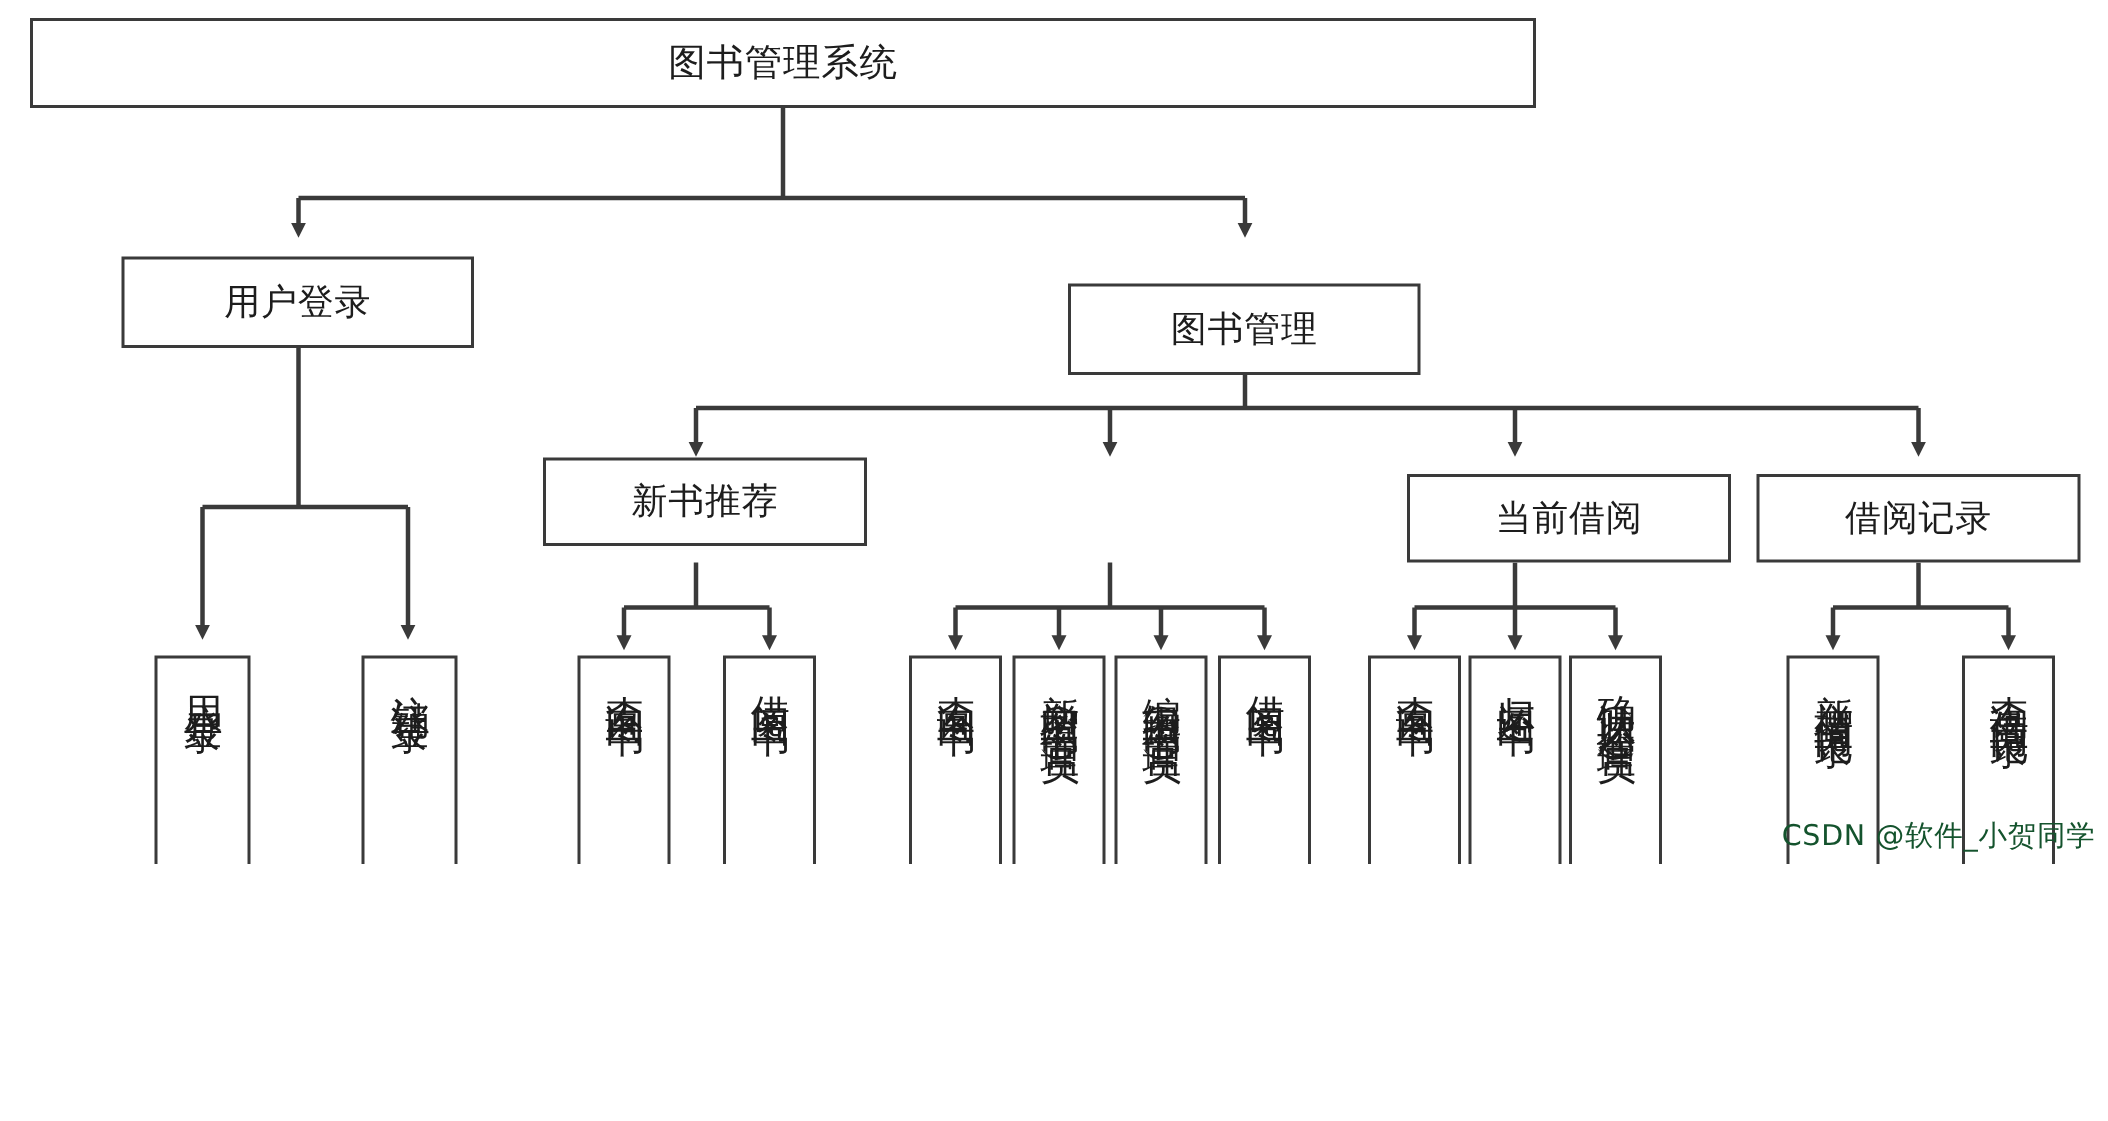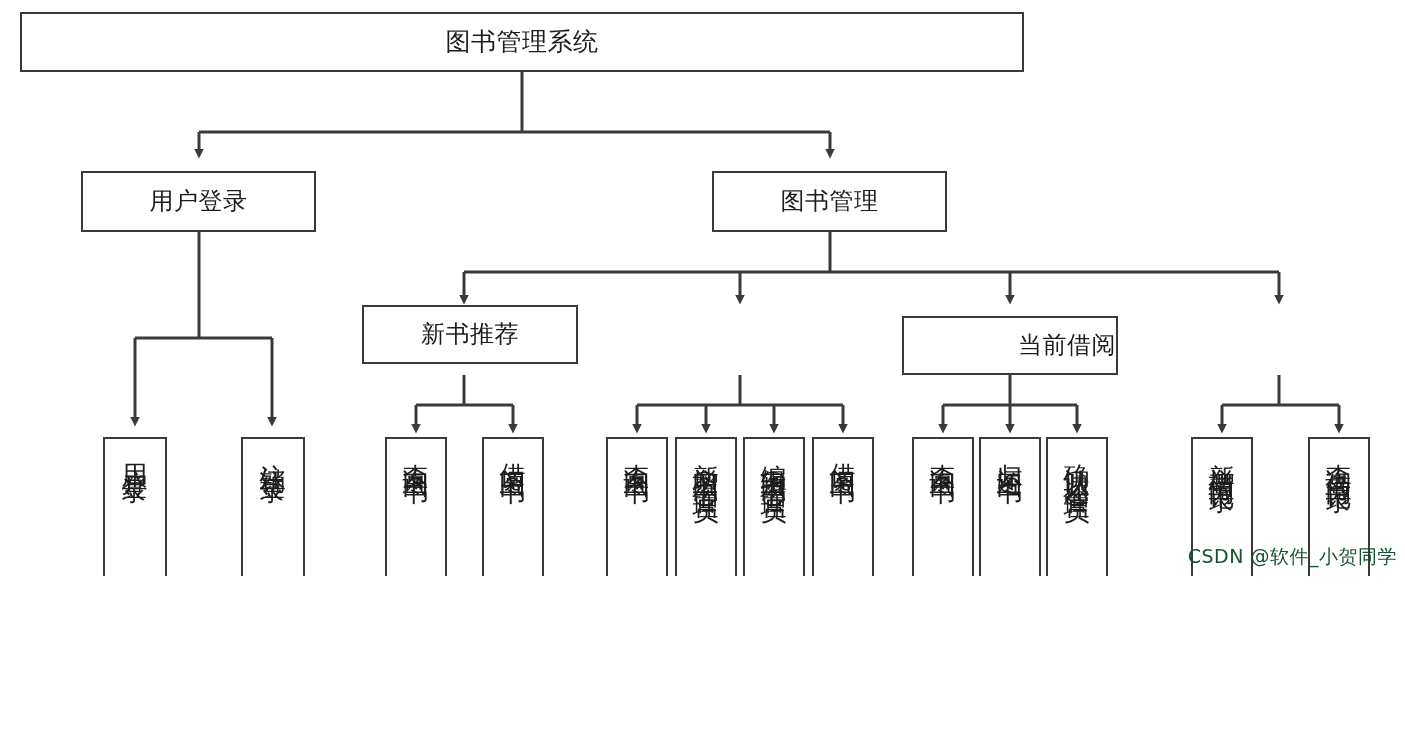--- a/index.html
+++ b/index.html
@@ -131,29 +131,32 @@
     </g>
   </svg>
 
   <div class="node horiz root" style="left:20px; top:12px; width:1004px; height:60px;">
     <span class="label">图书管理系统</span>
   </div>
 
   <div class="node horiz" style="left:81px; top:171px; width:235px; height:61px;">
     <span class="label">用户登录</span>
   </div>
-  <div class="node horiz" style="left:712px; top:171px; width:235px; height:61px;">
+  <div class="node horiz" style="left:712px; top:189px; width:235px; height:61px;">
     <span class="label">图书管理</span>
   </div>
 
   <div class="node horiz" style="left:362px; top:305px; width:216px; height:59px;">
     <span class="label">新书推荐</span>
   </div>
-  <div class="node horiz" style="left:902px; top:316px; width:216px; height:59px;justify-content:flex-end;">
+  <div class="node horiz" style="left:938px; top:316px; width:216px; height:59px;">
     <span class="label">当前借阅</span>
+  </div>
+  <div class="node horiz" style="left:1171px; top:316px; width:216px; height:59px;">
+    <span class="label">借阅记录</span>
   </div>
 
   <div class="node vert" style="left:103px; top:437px; width:64px; height:298px;">
     <span class="label">用户登录</span>
   </div>
   <div class="node vert" style="left:241px; top:437px; width:64px; height:298px;">
     <span class="label">注销登录</span>
   </div>
 
   <div class="node vert" style="left:385px; top:437px; width:62px; height:298px;">

